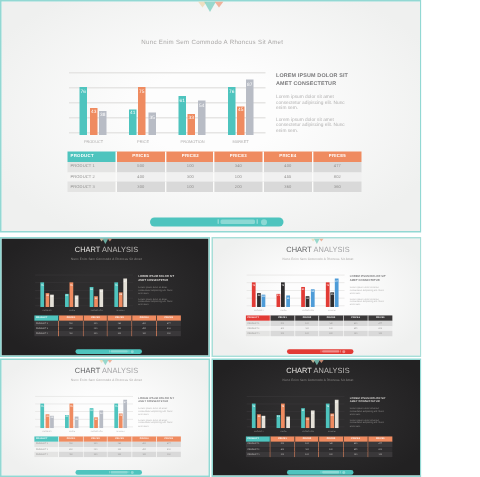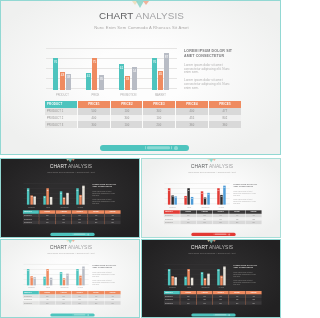--- a/index.html
+++ b/index.html
@@ -52,20 +52,505 @@
 <body>
 
 <div class="page">
     <div class="slide" style="left: 0px; top: 0px; width: 281px; height: 155px; background: radial-gradient(58% 62% at 50% 48%, rgb(253, 253, 253) 0%, rgb(253, 253, 253) 30%, rgb(239, 240, 239) 100%); border: 1px solid rgb(146, 216, 211);">
       <div class="sc" style="transform: scale(1, 1);">
         <div class="tri-group">
           <div class="tri" style="left: 0px; top: 0px; border-left: 3.6px solid transparent; border-right: 3.6px solid transparent; border-top: 4.6px solid rgb(236, 217, 178); opacity: 0.78;"></div>
           <div class="tri" style="left: 4.6px; top: 0px; border-left: 4.5px solid transparent; border-right: 4.5px solid transparent; border-top: 7.6px solid rgb(126, 208, 193); opacity: 0.78;"></div>
           <div class="tri" style="left: 11.6px; top: 0px; border-left: 3px solid transparent; border-right: 3px solid transparent; border-top: 4.6px solid rgb(238, 159, 130); opacity: 0.78;"></div>
         </div>
+        <div class="sub" style="top: 23.8px; color: rgb(170, 168, 167);">Nunc Enim Sem Commodo A Rhoncus Sit Amet</div>
+        <div class="chartbox">
+          <div class="gl" style="top: 0px; background: rgb(230, 229, 228);"></div>
+          <div class="gl" style="top: 10.1px; background: rgb(230, 229, 228);"></div>
+          <div class="gl" style="top: 20.2px; background: rgb(230, 229, 228);"></div>
+          <div class="gl" style="top: 30.3px; background: rgb(230, 229, 228);"></div>
+          <div class="gl" style="top: 40.4px; background: rgb(230, 229, 228);"></div>
+          <div class="bgroup" style="left: 0px; width: 32.75px;">
+            <div class="bar" style="left: 7.425px; height: 31.54px; background: rgb(78, 196, 190);">
+              <div class="barlab">76</div>
+            </div>
+            <div class="bar" style="left: 13.725px; height: 17.845px; background: rgb(239, 139, 96);">
+              <div class="barlab">43</div>
+            </div>
+            <div class="bar" style="left: 20.025px; height: 15.77px; background: rgb(184, 188, 197);">
+              <div class="barlab">38</div>
+            </div>
+          </div>
+          <div class="xlab" style="left: 0px; width: 32.75px; color: rgb(176, 174, 174);">PRODUCT</div>
+          <div class="bgroup" style="left: 32.75px; width: 32.75px;">
+            <div class="bar" style="left: 7.425px; height: 17.015px; background: rgb(78, 196, 190);">
+              <div class="barlab">41</div>
+            </div>
+            <div class="bar" style="left: 13.725px; height: 31.125px; background: rgb(239, 139, 96);">
+              <div class="barlab">75</div>
+            </div>
+            <div class="bar" style="left: 20.025px; height: 14.525px; background: rgb(184, 188, 197);">
+              <div class="barlab">35</div>
+            </div>
+          </div>
+          <div class="xlab" style="left: 32.75px; width: 32.75px; color: rgb(176, 174, 174);">PRICE</div>
+          <div class="bgroup" style="left: 65.5px; width: 32.75px;">
+            <div class="bar" style="left: 7.425px; height: 25.315px; background: rgb(78, 196, 190);">
+              <div class="barlab">61</div>
+            </div>
+            <div class="bar" style="left: 13.725px; height: 13.695px; background: rgb(239, 139, 96);">
+              <div class="barlab">33</div>
+            </div>
+            <div class="bar" style="left: 20.025px; height: 22.41px; background: rgb(184, 188, 197);">
+              <div class="barlab">54</div>
+            </div>
+          </div>
+          <div class="xlab" style="left: 65.5px; width: 32.75px; color: rgb(176, 174, 174);">PROMOTION</div>
+          <div class="bgroup" style="left: 98.25px; width: 32.75px;">
+            <div class="bar" style="left: 7.425px; height: 31.54px; background: rgb(78, 196, 190);">
+              <div class="barlab">76</div>
+            </div>
+            <div class="bar" style="left: 13.725px; height: 18.675px; background: rgb(239, 139, 96);">
+              <div class="barlab">45</div>
+            </div>
+            <div class="bar" style="left: 20.025px; height: 36.105px; background: rgb(184, 188, 197);">
+              <div class="barlab">87</div>
+            </div>
+          </div>
+          <div class="xlab" style="left: 98.25px; width: 32.75px; color: rgb(176, 174, 174);">MARKET</div>
+        </div>
+        <div class="txtcol">
+          <div class="txth" style="color: rgb(122, 122, 124);">
+            <div>LOREM IPSUM DOLOR SIT</div>
+            <div>AMET CONSECTETUR</div>
+          </div>
+          <div class="txtp" style="color: rgb(178, 177, 177);">Lorem ipsum dolor sit amet consectetur adipiscing elit. Nunc enim sem.</div>
+          <div class="txtp" style="color: rgb(178, 177, 177);">Lorem ipsum dolor sit amet consectetur adipiscing elit. Nunc enim sem.</div>
+        </div>
+        <div class="tbl">
+          <div class="trow" style="height: 7.2px;">
+            <div class="tcell thcell first" style="background: rgb(78, 196, 190); color: rgb(255, 255, 255); border-right: 0.6px solid rgb(251, 251, 250);">
+              <span>PRODUCT</span>
+            </div>
+            <div class="tcell thcell" style="background: rgb(239, 139, 96); color: rgb(255, 255, 255); border-right: 0.6px solid rgb(251, 251, 250);">
+              <span>PRICE1</span>
+            </div>
+            <div class="tcell thcell" style="background: rgb(239, 139, 96); color: rgb(255, 255, 255); border-right: 0.6px solid rgb(251, 251, 250);">
+              <span>PRICE2</span>
+            </div>
+            <div class="tcell thcell" style="background: rgb(239, 139, 96); color: rgb(255, 255, 255); border-right: 0.6px solid rgb(251, 251, 250);">
+              <span>PRICE3</span>
+            </div>
+            <div class="tcell thcell" style="background: rgb(239, 139, 96); color: rgb(255, 255, 255); border-right: 0.6px solid rgb(251, 251, 250);">
+              <span>PRICE4</span>
+            </div>
+            <div class="tcell thcell" style="background: rgb(239, 139, 96); color: rgb(255, 255, 255); border-right: none;">
+              <span>PRICE5</span>
+            </div>
+          </div>
+          <div class="trow" style="height: 6.7px;">
+            <div class="tcell tdcell first" style="background: rgb(228, 228, 227); color: rgb(142, 141, 140); border-right: 0.6px solid rgb(251, 251, 250);">
+              <span>PRODUCT 1</span>
+            </div>
+            <div class="tcell tdcell" style="background: rgb(217, 217, 217); color: rgb(142, 141, 140); border-right: 0.6px solid rgb(251, 251, 250);">
+              <span>500</span>
+            </div>
+            <div class="tcell tdcell" style="background: rgb(217, 217, 217); color: rgb(142, 141, 140); border-right: 0.6px solid rgb(251, 251, 250);">
+              <span>100</span>
+            </div>
+            <div class="tcell tdcell" style="background: rgb(217, 217, 217); color: rgb(142, 141, 140); border-right: 0.6px solid rgb(251, 251, 250);">
+              <span>340</span>
+            </div>
+            <div class="tcell tdcell" style="background: rgb(217, 217, 217); color: rgb(142, 141, 140); border-right: 0.6px solid rgb(251, 251, 250);">
+              <span>400</span>
+            </div>
+            <div class="tcell tdcell" style="background: rgb(217, 217, 217); color: rgb(142, 141, 140); border-right: none;">
+              <span>477</span>
+            </div>
+          </div>
+          <div class="trow" style="height: 6.7px;">
+            <div class="tcell tdcell first" style="background: rgb(245, 245, 244); color: rgb(142, 141, 140); border-right: 0.6px solid rgb(251, 251, 250);">
+              <span>PRODUCT 2</span>
+            </div>
+            <div class="tcell tdcell" style="background: rgb(240, 240, 240); color: rgb(142, 141, 140); border-right: 0.6px solid rgb(251, 251, 250);">
+              <span>400</span>
+            </div>
+            <div class="tcell tdcell" style="background: rgb(240, 240, 240); color: rgb(142, 141, 140); border-right: 0.6px solid rgb(251, 251, 250);">
+              <span>300</span>
+            </div>
+            <div class="tcell tdcell" style="background: rgb(240, 240, 240); color: rgb(142, 141, 140); border-right: 0.6px solid rgb(251, 251, 250);">
+              <span>100</span>
+            </div>
+            <div class="tcell tdcell" style="background: rgb(240, 240, 240); color: rgb(142, 141, 140); border-right: 0.6px solid rgb(251, 251, 250);">
+              <span>455</span>
+            </div>
+            <div class="tcell tdcell" style="background: rgb(240, 240, 240); color: rgb(142, 141, 140); border-right: none;">
+              <span>802</span>
+            </div>
+          </div>
+          <div class="trow" style="height: 6.7px;">
+            <div class="tcell tdcell first" style="background: rgb(228, 228, 227); color: rgb(142, 141, 140); border-right: 0.6px solid rgb(251, 251, 250);">
+              <span>PRODUCT 3</span>
+            </div>
+            <div class="tcell tdcell" style="background: rgb(217, 217, 217); color: rgb(142, 141, 140); border-right: 0.6px solid rgb(251, 251, 250);">
+              <span>300</span>
+            </div>
+            <div class="tcell tdcell" style="background: rgb(217, 217, 217); color: rgb(142, 141, 140); border-right: 0.6px solid rgb(251, 251, 250);">
+              <span>100</span>
+            </div>
+            <div class="tcell tdcell" style="background: rgb(217, 217, 217); color: rgb(142, 141, 140); border-right: 0.6px solid rgb(251, 251, 250);">
+              <span>200</span>
+            </div>
+            <div class="tcell tdcell" style="background: rgb(217, 217, 217); color: rgb(142, 141, 140); border-right: 0.6px solid rgb(251, 251, 250);">
+              <span>360</span>
+            </div>
+            <div class="tcell tdcell" style="background: rgb(217, 217, 217); color: rgb(142, 141, 140); border-right: none;">
+              <span>360</span>
+            </div>
+          </div>
+        </div>
+        <div class="pill" style="background: rgb(78, 196, 190);">
+          <div class="pillsep" style="left: 45px; background: rgb(140, 217, 212);"></div>
+          <div class="pillband" style="background: rgb(140, 217, 212);"></div>
+          <div class="pillsep" style="left: 71.8px; background: rgb(140, 217, 212);"></div>
+          <div class="pilldot" style="background: rgb(140, 217, 212);"></div>
+        </div>
+      </div>
+    </div>
+    <div class="slide" style="left: 0px; top: 158px; width: 140px; height: 79.5px; background: radial-gradient(58% 62% at 50% 48%, rgb(46, 45, 46) 0%, rgb(46, 45, 46) 30%, rgb(34, 33, 34) 100%); border: 1px solid rgb(146, 216, 211);">
+      <div class="sc" style="transform: scale(0.498221, 0.512903);">
+        <div class="tri-group">
+          <div class="tri" style="left: 0px; top: 0px; border-left: 3.6px solid transparent; border-right: 3.6px solid transparent; border-top: 4.6px solid rgb(236, 217, 178); opacity: 0.78;"></div>
+          <div class="tri" style="left: 4.6px; top: 0px; border-left: 4.5px solid transparent; border-right: 4.5px solid transparent; border-top: 7.6px solid rgb(126, 208, 193); opacity: 0.78;"></div>
+          <div class="tri" style="left: 11.6px; top: 0px; border-left: 3px solid transparent; border-right: 3px solid transparent; border-top: 4.6px solid rgb(238, 159, 130); opacity: 0.78;"></div>
+        </div>
+        <div class="ttl" style="top: 9.3px;"><span style="color: rgb(235, 233, 230);">CHART</span> <span style="color: rgb(189, 187, 185);">ANALYSIS</span></div>
+        <div class="sub" style="top: 23.8px; color: rgb(141, 139, 137);">Nunc Enim Sem Commodo A Rhoncus Sit Amet</div>
+        <div class="chartbox">
+          <div class="gl" style="top: 0px; background: rgb(55, 53, 55);"></div>
+          <div class="gl" style="top: 10.1px; background: rgb(55, 53, 55);"></div>
+          <div class="gl" style="top: 20.2px; background: rgb(55, 53, 55);"></div>
+          <div class="gl" style="top: 30.3px; background: rgb(55, 53, 55);"></div>
+          <div class="gl" style="top: 40.4px; background: rgb(55, 53, 55);"></div>
+          <div class="bgroup" style="left: 0px; width: 32.75px;">
+            <div class="bar" style="left: 7.425px; height: 31.54px; background: rgb(78, 196, 190);">
+              <div class="barlab">76</div>
+            </div>
+            <div class="bar" style="left: 13.725px; height: 17.845px; background: rgb(239, 139, 96);">
+              <div class="barlab">43</div>
+            </div>
+            <div class="bar" style="left: 20.025px; height: 15.77px; background: rgb(229, 225, 216);">
+              <div class="barlab">38</div>
+            </div>
+          </div>
+          <div class="xlab" style="left: 0px; width: 32.75px; color: rgb(154, 152, 150);">PRODUCT</div>
+          <div class="bgroup" style="left: 32.75px; width: 32.75px;">
+            <div class="bar" style="left: 7.425px; height: 17.015px; background: rgb(78, 196, 190);">
+              <div class="barlab">41</div>
+            </div>
+            <div class="bar" style="left: 13.725px; height: 31.125px; background: rgb(239, 139, 96);">
+              <div class="barlab">75</div>
+            </div>
+            <div class="bar" style="left: 20.025px; height: 14.525px; background: rgb(229, 225, 216);">
+              <div class="barlab">35</div>
+            </div>
+          </div>
+          <div class="xlab" style="left: 32.75px; width: 32.75px; color: rgb(154, 152, 150);">PRICE</div>
+          <div class="bgroup" style="left: 65.5px; width: 32.75px;">
+            <div class="bar" style="left: 7.425px; height: 25.315px; background: rgb(78, 196, 190);">
+              <div class="barlab">61</div>
+            </div>
+            <div class="bar" style="left: 13.725px; height: 13.695px; background: rgb(239, 139, 96);">
+              <div class="barlab">33</div>
+            </div>
+            <div class="bar" style="left: 20.025px; height: 22.41px; background: rgb(229, 225, 216);">
+              <div class="barlab">54</div>
+            </div>
+          </div>
+          <div class="xlab" style="left: 65.5px; width: 32.75px; color: rgb(154, 152, 150);">PROMOTION</div>
+          <div class="bgroup" style="left: 98.25px; width: 32.75px;">
+            <div class="bar" style="left: 7.425px; height: 31.54px; background: rgb(78, 196, 190);">
+              <div class="barlab">76</div>
+            </div>
+            <div class="bar" style="left: 13.725px; height: 18.675px; background: rgb(239, 139, 96);">
+              <div class="barlab">45</div>
+            </div>
+            <div class="bar" style="left: 20.025px; height: 36.105px; background: rgb(229, 225, 216);">
+              <div class="barlab">87</div>
+            </div>
+          </div>
+          <div class="xlab" style="left: 98.25px; width: 32.75px; color: rgb(154, 152, 150);">MARKET</div>
+        </div>
+        <div class="txtcol">
+          <div class="txth" style="color: rgb(222, 220, 217);">
+            <div>LOREM IPSUM DOLOR SIT</div>
+            <div>AMET CONSECTETUR</div>
+          </div>
+          <div class="txtp" style="color: rgb(141, 139, 137);">Lorem ipsum dolor sit amet consectetur adipiscing elit. Nunc enim sem.</div>
+          <div class="txtp" style="color: rgb(141, 139, 137);">Lorem ipsum dolor sit amet consectetur adipiscing elit. Nunc enim sem.</div>
+        </div>
+        <div class="tbl">
+          <div class="trow" style="height: 7.2px;">
+            <div class="tcell thcell first" style="background: rgb(78, 196, 190); color: rgb(255, 255, 255); border-right: 0.6px solid rgb(38, 37, 38);">
+              <span>PRODUCT</span>
+            </div>
+            <div class="tcell thcell" style="background: rgb(239, 139, 96); color: rgb(255, 255, 255); border-right: 0.6px solid rgb(38, 37, 38);">
+              <span>PRICE1</span>
+            </div>
+            <div class="tcell thcell" style="background: rgb(239, 139, 96); color: rgb(255, 255, 255); border-right: 0.6px solid rgb(38, 37, 38);">
+              <span>PRICE2</span>
+            </div>
+            <div class="tcell thcell" style="background: rgb(239, 139, 96); color: rgb(255, 255, 255); border-right: 0.6px solid rgb(38, 37, 38);">
+              <span>PRICE3</span>
+            </div>
+            <div class="tcell thcell" style="background: rgb(239, 139, 96); color: rgb(255, 255, 255); border-right: 0.6px solid rgb(38, 37, 38);">
+              <span>PRICE4</span>
+            </div>
+            <div class="tcell thcell" style="background: rgb(239, 139, 96); color: rgb(255, 255, 255); border-right: none;">
+              <span>PRICE5</span>
+            </div>
+          </div>
+          <div class="trow" style="height: 6.7px;">
+            <div class="tcell tdcell first" style="background: rgb(58, 56, 58); color: rgb(203, 201, 198); border-right: 0.6px solid rgb(239, 139, 96);">
+              <span>PRODUCT 1</span>
+            </div>
+            <div class="tcell tdcell" style="background: rgb(58, 56, 58); color: rgb(203, 201, 198); border-right: 0.6px solid rgb(239, 139, 96);">
+              <span>500</span>
+            </div>
+            <div class="tcell tdcell" style="background: rgb(58, 56, 58); color: rgb(203, 201, 198); border-right: 0.6px solid rgb(239, 139, 96);">
+              <span>100</span>
+            </div>
+            <div class="tcell tdcell" style="background: rgb(58, 56, 58); color: rgb(203, 201, 198); border-right: 0.6px solid rgb(239, 139, 96);">
+              <span>340</span>
+            </div>
+            <div class="tcell tdcell" style="background: rgb(58, 56, 58); color: rgb(203, 201, 198); border-right: 0.6px solid rgb(239, 139, 96);">
+              <span>400</span>
+            </div>
+            <div class="tcell tdcell" style="background: rgb(58, 56, 58); color: rgb(203, 201, 198); border-right: none;">
+              <span>477</span>
+            </div>
+          </div>
+          <div class="trow" style="height: 6.7px;">
+            <div class="tcell tdcell first" style="background: rgb(48, 46, 48); color: rgb(203, 201, 198); border-right: 0.6px solid rgb(239, 139, 96);">
+              <span>PRODUCT 2</span>
+            </div>
+            <div class="tcell tdcell" style="background: rgb(48, 46, 48); color: rgb(203, 201, 198); border-right: 0.6px solid rgb(239, 139, 96);">
+              <span>400</span>
+            </div>
+            <div class="tcell tdcell" style="background: rgb(48, 46, 48); color: rgb(203, 201, 198); border-right: 0.6px solid rgb(239, 139, 96);">
+              <span>300</span>
+            </div>
+            <div class="tcell tdcell" style="background: rgb(48, 46, 48); color: rgb(203, 201, 198); border-right: 0.6px solid rgb(239, 139, 96);">
+              <span>100</span>
+            </div>
+            <div class="tcell tdcell" style="background: rgb(48, 46, 48); color: rgb(203, 201, 198); border-right: 0.6px solid rgb(239, 139, 96);">
+              <span>455</span>
+            </div>
+            <div class="tcell tdcell" style="background: rgb(48, 46, 48); color: rgb(203, 201, 198); border-right: none;">
+              <span>802</span>
+            </div>
+          </div>
+          <div class="trow" style="height: 6.7px;">
+            <div class="tcell tdcell first" style="background: rgb(58, 56, 58); color: rgb(203, 201, 198); border-right: 0.6px solid rgb(239, 139, 96);">
+              <span>PRODUCT 3</span>
+            </div>
+            <div class="tcell tdcell" style="background: rgb(58, 56, 58); color: rgb(203, 201, 198); border-right: 0.6px solid rgb(239, 139, 96);">
+              <span>300</span>
+            </div>
+            <div class="tcell tdcell" style="background: rgb(58, 56, 58); color: rgb(203, 201, 198); border-right: 0.6px solid rgb(239, 139, 96);">
+              <span>100</span>
+            </div>
+            <div class="tcell tdcell" style="background: rgb(58, 56, 58); color: rgb(203, 201, 198); border-right: 0.6px solid rgb(239, 139, 96);">
+              <span>200</span>
+            </div>
+            <div class="tcell tdcell" style="background: rgb(58, 56, 58); color: rgb(203, 201, 198); border-right: 0.6px solid rgb(239, 139, 96);">
+              <span>360</span>
+            </div>
+            <div class="tcell tdcell" style="background: rgb(58, 56, 58); color: rgb(203, 201, 198); border-right: none;">
+              <span>360</span>
+            </div>
+          </div>
+        </div>
+        <div class="pill" style="background: rgb(78, 196, 190);">
+          <div class="pillsep" style="left: 45px; background: rgb(140, 217, 212);"></div>
+          <div class="pillband" style="background: rgb(140, 217, 212);"></div>
+          <div class="pillsep" style="left: 71.8px; background: rgb(140, 217, 212);"></div>
+          <div class="pilldot" style="background: rgb(140, 217, 212);"></div>
+        </div>
+      </div>
+    </div>
+    <div class="slide" style="left: 141px; top: 158px; width: 140px; height: 79.5px; background: radial-gradient(58% 62% at 50% 48%, rgb(253, 253, 253) 0%, rgb(253, 253, 253) 30%, rgb(239, 240, 239) 100%); border: 1px solid rgb(168, 222, 216);">
+      <div class="sc" style="transform: scale(0.498221, 0.512903);">
+        <div class="tri-group">
+          <div class="tri" style="left: 0px; top: 0px; border-left: 3.6px solid transparent; border-right: 3.6px solid transparent; border-top: 4.6px solid rgb(236, 217, 178); opacity: 0.78;"></div>
+          <div class="tri" style="left: 4.6px; top: 0px; border-left: 4.5px solid transparent; border-right: 4.5px solid transparent; border-top: 7.6px solid rgb(126, 208, 193); opacity: 0.78;"></div>
+          <div class="tri" style="left: 11.6px; top: 0px; border-left: 3px solid transparent; border-right: 3px solid transparent; border-top: 4.6px solid rgb(238, 159, 130); opacity: 0.78;"></div>
+        </div>
+        <div class="ttl" style="top: 9.3px;"><span style="color: rgb(95, 96, 98);">CHART</span> <span style="color: rgb(163, 163, 165);">ANALYSIS</span></div>
+        <div class="sub" style="top: 23.8px; color: rgb(170, 168, 167);">Nunc Enim Sem Commodo A Rhoncus Sit Amet</div>
+        <div class="chartbox">
+          <div class="gl" style="top: 0px; background: rgb(230, 229, 228);"></div>
+          <div class="gl" style="top: 10.1px; background: rgb(230, 229, 228);"></div>
+          <div class="gl" style="top: 20.2px; background: rgb(230, 229, 228);"></div>
+          <div class="gl" style="top: 30.3px; background: rgb(230, 229, 228);"></div>
+          <div class="gl" style="top: 40.4px; background: rgb(230, 229, 228);"></div>
+          <div class="bgroup" style="left: 0px; width: 32.75px;">
+            <div class="bar" style="left: 7.425px; height: 31.54px; background: rgb(226, 59, 53);">
+              <div class="barlab">76</div>
+            </div>
+            <div class="bar" style="left: 13.725px; height: 17.845px; background: rgb(47, 45, 46);">
+              <div class="barlab">43</div>
+            </div>
+            <div class="bar" style="left: 20.025px; height: 15.77px; background: rgb(78, 156, 216);">
+              <div class="barlab">38</div>
+            </div>
+          </div>
+          <div class="xlab" style="left: 0px; width: 32.75px; color: rgb(176, 174, 174);">PRODUCT</div>
+          <div class="bgroup" style="left: 32.75px; width: 32.75px;">
+            <div class="bar" style="left: 7.425px; height: 17.015px; background: rgb(226, 59, 53);">
+              <div class="barlab">41</div>
+            </div>
+            <div class="bar" style="left: 13.725px; height: 31.125px; background: rgb(47, 45, 46);">
+              <div class="barlab">75</div>
+            </div>
+            <div class="bar" style="left: 20.025px; height: 14.525px; background: rgb(78, 156, 216);">
+              <div class="barlab">35</div>
+            </div>
+          </div>
+          <div class="xlab" style="left: 32.75px; width: 32.75px; color: rgb(176, 174, 174);">PRICE</div>
+          <div class="bgroup" style="left: 65.5px; width: 32.75px;">
+            <div class="bar" style="left: 7.425px; height: 25.315px; background: rgb(226, 59, 53);">
+              <div class="barlab">61</div>
+            </div>
+            <div class="bar" style="left: 13.725px; height: 13.695px; background: rgb(47, 45, 46);">
+              <div class="barlab">33</div>
+            </div>
+            <div class="bar" style="left: 20.025px; height: 22.41px; background: rgb(78, 156, 216);">
+              <div class="barlab">54</div>
+            </div>
+          </div>
+          <div class="xlab" style="left: 65.5px; width: 32.75px; color: rgb(176, 174, 174);">PROMOTION</div>
+          <div class="bgroup" style="left: 98.25px; width: 32.75px;">
+            <div class="bar" style="left: 7.425px; height: 31.54px; background: rgb(226, 59, 53);">
+              <div class="barlab">76</div>
+            </div>
+            <div class="bar" style="left: 13.725px; height: 18.675px; background: rgb(47, 45, 46);">
+              <div class="barlab">45</div>
+            </div>
+            <div class="bar" style="left: 20.025px; height: 36.105px; background: rgb(78, 156, 216);">
+              <div class="barlab">87</div>
+            </div>
+          </div>
+          <div class="xlab" style="left: 98.25px; width: 32.75px; color: rgb(176, 174, 174);">MARKET</div>
+        </div>
+        <div class="txtcol">
+          <div class="txth" style="color: rgb(122, 122, 124);">
+            <div>LOREM IPSUM DOLOR SIT</div>
+            <div>AMET CONSECTETUR</div>
+          </div>
+          <div class="txtp" style="color: rgb(178, 177, 177);">Lorem ipsum dolor sit amet consectetur adipiscing elit. Nunc enim sem.</div>
+          <div class="txtp" style="color: rgb(178, 177, 177);">Lorem ipsum dolor sit amet consectetur adipiscing elit. Nunc enim sem.</div>
+        </div>
+        <div class="tbl">
+          <div class="trow" style="height: 7.2px;">
+            <div class="tcell thcell first" style="background: rgb(226, 59, 53); color: rgb(255, 255, 255); border-right: 0.6px solid rgb(251, 251, 250);">
+              <span>PRODUCT</span>
+            </div>
+            <div class="tcell thcell" style="background: rgb(58, 56, 57); color: rgb(255, 255, 255); border-right: 0.6px solid rgb(251, 251, 250);">
+              <span>PRICE1</span>
+            </div>
+            <div class="tcell thcell" style="background: rgb(58, 56, 57); color: rgb(255, 255, 255); border-right: 0.6px solid rgb(251, 251, 250);">
+              <span>PRICE2</span>
+            </div>
+            <div class="tcell thcell" style="background: rgb(58, 56, 57); color: rgb(255, 255, 255); border-right: 0.6px solid rgb(251, 251, 250);">
+              <span>PRICE3</span>
+            </div>
+            <div class="tcell thcell" style="background: rgb(58, 56, 57); color: rgb(255, 255, 255); border-right: 0.6px solid rgb(251, 251, 250);">
+              <span>PRICE4</span>
+            </div>
+            <div class="tcell thcell" style="background: rgb(58, 56, 57); color: rgb(255, 255, 255); border-right: none;">
+              <span>PRICE5</span>
+            </div>
+          </div>
+          <div class="trow" style="height: 6.7px;">
+            <div class="tcell tdcell first" style="background: rgb(228, 228, 227); color: rgb(142, 141, 140); border-right: 0.6px solid rgb(251, 251, 250);">
+              <span>PRODUCT 1</span>
+            </div>
+            <div class="tcell tdcell" style="background: rgb(217, 217, 217); color: rgb(142, 141, 140); border-right: 0.6px solid rgb(251, 251, 250);">
+              <span>500</span>
+            </div>
+            <div class="tcell tdcell" style="background: rgb(217, 217, 217); color: rgb(142, 141, 140); border-right: 0.6px solid rgb(251, 251, 250);">
+              <span>100</span>
+            </div>
+            <div class="tcell tdcell" style="background: rgb(217, 217, 217); color: rgb(142, 141, 140); border-right: 0.6px solid rgb(251, 251, 250);">
+              <span>340</span>
+            </div>
+            <div class="tcell tdcell" style="background: rgb(217, 217, 217); color: rgb(142, 141, 140); border-right: 0.6px solid rgb(251, 251, 250);">
+              <span>400</span>
+            </div>
+            <div class="tcell tdcell" style="background: rgb(217, 217, 217); color: rgb(142, 141, 140); border-right: none;">
+              <span>477</span>
+            </div>
+          </div>
+          <div class="trow" style="height: 6.7px;">
+            <div class="tcell tdcell first" style="background: rgb(245, 245, 244); color: rgb(142, 141, 140); border-right: 0.6px solid rgb(251, 251, 250);">
+              <span>PRODUCT 2</span>
+            </div>
+            <div class="tcell tdcell" style="background: rgb(240, 240, 240); color: rgb(142, 141, 140); border-right: 0.6px solid rgb(251, 251, 250);">
+              <span>400</span>
+            </div>
+            <div class="tcell tdcell" style="background: rgb(240, 240, 240); color: rgb(142, 141, 140); border-right: 0.6px solid rgb(251, 251, 250);">
+              <span>300</span>
+            </div>
+            <div class="tcell tdcell" style="background: rgb(240, 240, 240); color: rgb(142, 141, 140); border-right: 0.6px solid rgb(251, 251, 250);">
+              <span>100</span>
+            </div>
+            <div class="tcell tdcell" style="background: rgb(240, 240, 240); color: rgb(142, 141, 140); border-right: 0.6px solid rgb(251, 251, 250);">
+              <span>455</span>
+            </div>
+            <div class="tcell tdcell" style="background: rgb(240, 240, 240); color: rgb(142, 141, 140); border-right: none;">
+              <span>802</span>
+            </div>
+          </div>
+          <div class="trow" style="height: 6.7px;">
+            <div class="tcell tdcell first" style="background: rgb(228, 228, 227); color: rgb(142, 141, 140); border-right: 0.6px solid rgb(251, 251, 250);">
+              <span>PRODUCT 3</span>
+            </div>
+            <div class="tcell tdcell" style="background: rgb(217, 217, 217); color: rgb(142, 141, 140); border-right: 0.6px solid rgb(251, 251, 250);">
+              <span>300</span>
+            </div>
+            <div class="tcell tdcell" style="background: rgb(217, 217, 217); color: rgb(142, 141, 140); border-right: 0.6px solid rgb(251, 251, 250);">
+              <span>100</span>
+            </div>
+            <div class="tcell tdcell" style="background: rgb(217, 217, 217); color: rgb(142, 141, 140); border-right: 0.6px solid rgb(251, 251, 250);">
+              <span>200</span>
+            </div>
+            <div class="tcell tdcell" style="background: rgb(217, 217, 217); color: rgb(142, 141, 140); border-right: 0.6px solid rgb(251, 251, 250);">
+              <span>360</span>
+            </div>
+            <div class="tcell tdcell" style="background: rgb(217, 217, 217); color: rgb(142, 141, 140); border-right: none;">
+              <span>360</span>
+            </div>
+          </div>
+        </div>
+        <div class="pill" style="background: rgb(226, 59, 53);">
+          <div class="pillsep" style="left: 45px; background: rgb(239, 143, 140);"></div>
+          <div class="pillband" style="background: rgb(239, 143, 140);"></div>
+          <div class="pillsep" style="left: 71.8px; background: rgb(239, 143, 140);"></div>
+          <div class="pilldot" style="background: rgb(239, 143, 140);"></div>
+        </div>
+      </div>
+    </div>
+    <div class="slide" style="left: 0px; top: 239px; width: 140px; height: 79px; background: radial-gradient(58% 62% at 50% 48%, rgb(253, 253, 253) 0%, rgb(253, 253, 253) 30%, rgb(239, 240, 239) 100%); border: 1px solid rgb(146, 216, 211);">
+      <div class="sc" style="transform: scale(0.498221, 0.509677);">
+        <div class="tri-group">
+          <div class="tri" style="left: 0px; top: 0px; border-left: 3.6px solid transparent; border-right: 3.6px solid transparent; border-top: 4.6px solid rgb(236, 217, 178); opacity: 0.78;"></div>
+          <div class="tri" style="left: 4.6px; top: 0px; border-left: 4.5px solid transparent; border-right: 4.5px solid transparent; border-top: 7.6px solid rgb(126, 208, 193); opacity: 0.78;"></div>
+          <div class="tri" style="left: 11.6px; top: 0px; border-left: 3px solid transparent; border-right: 3px solid transparent; border-top: 4.6px solid rgb(238, 159, 130); opacity: 0.78;"></div>
+        </div>
         <div class="ttl" style="top: 9.3px;"><span style="color: rgb(95, 96, 98);">CHART</span> <span style="color: rgb(163, 163, 165);">ANALYSIS</span></div>
         <div class="sub" style="top: 23.8px; color: rgb(170, 168, 167);">Nunc Enim Sem Commodo A Rhoncus Sit Amet</div>
         <div class="chartbox">
           <div class="gl" style="top: 0px; background: rgb(230, 229, 228);"></div>
           <div class="gl" style="top: 10.1px; background: rgb(230, 229, 228);"></div>
           <div class="gl" style="top: 20.2px; background: rgb(230, 229, 228);"></div>
           <div class="gl" style="top: 30.3px; background: rgb(230, 229, 228);"></div>
           <div class="gl" style="top: 40.4px; background: rgb(230, 229, 228);"></div>
           <div class="bgroup" style="left: 0px; width: 32.75px;">
             <div class="bar" style="left: 7.425px; height: 31.54px; background: rgb(78, 196, 190);">
@@ -207,22 +692,22 @@
           </div>
         </div>
         <div class="pill" style="background: rgb(78, 196, 190);">
           <div class="pillsep" style="left: 45px; background: rgb(140, 217, 212);"></div>
           <div class="pillband" style="background: rgb(140, 217, 212);"></div>
           <div class="pillsep" style="left: 71.8px; background: rgb(140, 217, 212);"></div>
           <div class="pilldot" style="background: rgb(140, 217, 212);"></div>
         </div>
       </div>
     </div>
-    <div class="slide" style="left: 0px; top: 158px; width: 140px; height: 79.5px; background: radial-gradient(58% 62% at 50% 48%, rgb(46, 45, 46) 0%, rgb(46, 45, 46) 30%, rgb(34, 33, 34) 100%); border: 1px solid rgb(146, 216, 211);">
-      <div class="sc" style="transform: scale(0.498221, 0.512903);">
+    <div class="slide" style="left: 141px; top: 239px; width: 140px; height: 79px; background: radial-gradient(58% 62% at 50% 48%, rgb(46, 45, 46) 0%, rgb(46, 45, 46) 30%, rgb(34, 33, 34) 100%); border: 1px solid rgb(146, 216, 211);">
+      <div class="sc" style="transform: scale(0.498221, 0.509677);">
         <div class="tri-group">
           <div class="tri" style="left: 0px; top: 0px; border-left: 3.6px solid transparent; border-right: 3.6px solid transparent; border-top: 4.6px solid rgb(236, 217, 178); opacity: 0.78;"></div>
           <div class="tri" style="left: 4.6px; top: 0px; border-left: 4.5px solid transparent; border-right: 4.5px solid transparent; border-top: 7.6px solid rgb(126, 208, 193); opacity: 0.78;"></div>
           <div class="tri" style="left: 11.6px; top: 0px; border-left: 3px solid transparent; border-right: 3px solid transparent; border-top: 4.6px solid rgb(238, 159, 130); opacity: 0.78;"></div>
         </div>
         <div class="ttl" style="top: 9.3px;"><span style="color: rgb(235, 233, 230);">CHART</span> <span style="color: rgb(189, 187, 185);">ANALYSIS</span></div>
         <div class="sub" style="top: 23.8px; color: rgb(141, 139, 137);">Nunc Enim Sem Commodo A Rhoncus Sit Amet</div>
         <div class="chartbox">
           <div class="gl" style="top: 0px; background: rgb(55, 53, 55);"></div>
           <div class="gl" style="top: 10.1px; background: rgb(55, 53, 55);"></div>
@@ -369,499 +854,13 @@
           </div>
         </div>
         <div class="pill" style="background: rgb(78, 196, 190);">
           <div class="pillsep" style="left: 45px; background: rgb(140, 217, 212);"></div>
           <div class="pillband" style="background: rgb(140, 217, 212);"></div>
           <div class="pillsep" style="left: 71.8px; background: rgb(140, 217, 212);"></div>
           <div class="pilldot" style="background: rgb(140, 217, 212);"></div>
         </div>
       </div>
     </div>
-    <div class="slide" style="left: 141px; top: 158px; width: 140px; height: 79.5px; background: radial-gradient(58% 62% at 50% 48%, rgb(253, 253, 253) 0%, rgb(253, 253, 253) 30%, rgb(239, 240, 239) 100%); border: 1px solid rgb(168, 222, 216);">
-      <div class="sc" style="transform: scale(0.498221, 0.512903);">
-        <div class="tri-group">
-          <div class="tri" style="left: 0px; top: 0px; border-left: 3.6px solid transparent; border-right: 3.6px solid transparent; border-top: 4.6px solid rgb(236, 217, 178); opacity: 0.78;"></div>
-          <div class="tri" style="left: 4.6px; top: 0px; border-left: 4.5px solid transparent; border-right: 4.5px solid transparent; border-top: 7.6px solid rgb(126, 208, 193); opacity: 0.78;"></div>
-          <div class="tri" style="left: 11.6px; top: 0px; border-left: 3px solid transparent; border-right: 3px solid transparent; border-top: 4.6px solid rgb(238, 159, 130); opacity: 0.78;"></div>
-        </div>
-        <div class="ttl" style="top: 9.3px;"><span style="color: rgb(95, 96, 98);">CHART</span> <span style="color: rgb(163, 163, 165);">ANALYSIS</span></div>
-        <div class="sub" style="top: 23.8px; color: rgb(170, 168, 167);">Nunc Enim Sem Commodo A Rhoncus Sit Amet</div>
-        <div class="chartbox">
-          <div class="gl" style="top: 0px; background: rgb(230, 229, 228);"></div>
-          <div class="gl" style="top: 10.1px; background: rgb(230, 229, 228);"></div>
-          <div class="gl" style="top: 20.2px; background: rgb(230, 229, 228);"></div>
-          <div class="gl" style="top: 30.3px; background: rgb(230, 229, 228);"></div>
-          <div class="gl" style="top: 40.4px; background: rgb(230, 229, 228);"></div>
-          <div class="bgroup" style="left: 0px; width: 32.75px;">
-            <div class="bar" style="left: 7.425px; height: 31.54px; background: rgb(226, 59, 53);">
-              <div class="barlab">76</div>
-            </div>
-            <div class="bar" style="left: 13.725px; height: 17.845px; background: rgb(47, 45, 46);">
-              <div class="barlab">43</div>
-            </div>
-            <div class="bar" style="left: 20.025px; height: 15.77px; background: rgb(78, 156, 216);">
-              <div class="barlab">38</div>
-            </div>
-          </div>
-          <div class="xlab" style="left: 0px; width: 32.75px; color: rgb(176, 174, 174);">PRODUCT</div>
-          <div class="bgroup" style="left: 32.75px; width: 32.75px;">
-            <div class="bar" style="left: 7.425px; height: 17.015px; background: rgb(226, 59, 53);">
-              <div class="barlab">41</div>
-            </div>
-            <div class="bar" style="left: 13.725px; height: 31.125px; background: rgb(47, 45, 46);">
-              <div class="barlab">75</div>
-            </div>
-            <div class="bar" style="left: 20.025px; height: 14.525px; background: rgb(78, 156, 216);">
-              <div class="barlab">35</div>
-            </div>
-          </div>
-          <div class="xlab" style="left: 32.75px; width: 32.75px; color: rgb(176, 174, 174);">PRICE</div>
-          <div class="bgroup" style="left: 65.5px; width: 32.75px;">
-            <div class="bar" style="left: 7.425px; height: 25.315px; background: rgb(226, 59, 53);">
-              <div class="barlab">61</div>
-            </div>
-            <div class="bar" style="left: 13.725px; height: 13.695px; background: rgb(47, 45, 46);">
-              <div class="barlab">33</div>
-            </div>
-            <div class="bar" style="left: 20.025px; height: 22.41px; background: rgb(78, 156, 216);">
-              <div class="barlab">54</div>
-            </div>
-          </div>
-          <div class="xlab" style="left: 65.5px; width: 32.75px; color: rgb(176, 174, 174);">PROMOTION</div>
-          <div class="bgroup" style="left: 98.25px; width: 32.75px;">
-            <div class="bar" style="left: 7.425px; height: 31.54px; background: rgb(226, 59, 53);">
-              <div class="barlab">76</div>
-            </div>
-            <div class="bar" style="left: 13.725px; height: 18.675px; background: rgb(47, 45, 46);">
-              <div class="barlab">45</div>
-            </div>
-            <div class="bar" style="left: 20.025px; height: 36.105px; background: rgb(78, 156, 216);">
-              <div class="barlab">87</div>
-            </div>
-          </div>
-          <div class="xlab" style="left: 98.25px; width: 32.75px; color: rgb(176, 174, 174);">MARKET</div>
-        </div>
-        <div class="txtcol">
-          <div class="txth" style="color: rgb(122, 122, 124);">
-            <div>LOREM IPSUM DOLOR SIT</div>
-            <div>AMET CONSECTETUR</div>
-          </div>
-          <div class="txtp" style="color: rgb(178, 177, 177);">Lorem ipsum dolor sit amet consectetur adipiscing elit. Nunc enim sem.</div>
-          <div class="txtp" style="color: rgb(178, 177, 177);">Lorem ipsum dolor sit amet consectetur adipiscing elit. Nunc enim sem.</div>
-        </div>
-        <div class="tbl">
-          <div class="trow" style="height: 7.2px;">
-            <div class="tcell thcell first" style="background: rgb(226, 59, 53); color: rgb(255, 255, 255); border-right: 0.6px solid rgb(251, 251, 250);">
-              <span>PRODUCT</span>
-            </div>
-            <div class="tcell thcell" style="background: rgb(58, 56, 57); color: rgb(255, 255, 255); border-right: 0.6px solid rgb(251, 251, 250);">
-              <span>PRICE1</span>
-            </div>
-            <div class="tcell thcell" style="background: rgb(58, 56, 57); color: rgb(255, 255, 255); border-right: 0.6px solid rgb(251, 251, 250);">
-              <span>PRICE2</span>
-            </div>
-            <div class="tcell thcell" style="background: rgb(58, 56, 57); color: rgb(255, 255, 255); border-right: 0.6px solid rgb(251, 251, 250);">
-              <span>PRICE3</span>
-            </div>
-            <div class="tcell thcell" style="background: rgb(58, 56, 57); color: rgb(255, 255, 255); border-right: 0.6px solid rgb(251, 251, 250);">
-              <span>PRICE4</span>
-            </div>
-            <div class="tcell thcell" style="background: rgb(58, 56, 57); color: rgb(255, 255, 255); border-right: none;">
-              <span>PRICE5</span>
-            </div>
-          </div>
-          <div class="trow" style="height: 6.7px;">
-            <div class="tcell tdcell first" style="background: rgb(228, 228, 227); color: rgb(142, 141, 140); border-right: 0.6px solid rgb(251, 251, 250);">
-              <span>PRODUCT 1</span>
-            </div>
-            <div class="tcell tdcell" style="background: rgb(217, 217, 217); color: rgb(142, 141, 140); border-right: 0.6px solid rgb(251, 251, 250);">
-              <span>500</span>
-            </div>
-            <div class="tcell tdcell" style="background: rgb(217, 217, 217); color: rgb(142, 141, 140); border-right: 0.6px solid rgb(251, 251, 250);">
-              <span>100</span>
-            </div>
-            <div class="tcell tdcell" style="background: rgb(217, 217, 217); color: rgb(142, 141, 140); border-right: 0.6px solid rgb(251, 251, 250);">
-              <span>340</span>
-            </div>
-            <div class="tcell tdcell" style="background: rgb(217, 217, 217); color: rgb(142, 141, 140); border-right: 0.6px solid rgb(251, 251, 250);">
-              <span>400</span>
-            </div>
-            <div class="tcell tdcell" style="background: rgb(217, 217, 217); color: rgb(142, 141, 140); border-right: none;">
-              <span>477</span>
-            </div>
-          </div>
-          <div class="trow" style="height: 6.7px;">
-            <div class="tcell tdcell first" style="background: rgb(245, 245, 244); color: rgb(142, 141, 140); border-right: 0.6px solid rgb(251, 251, 250);">
-              <span>PRODUCT 2</span>
-            </div>
-            <div class="tcell tdcell" style="background: rgb(240, 240, 240); color: rgb(142, 141, 140); border-right: 0.6px solid rgb(251, 251, 250);">
-              <span>400</span>
-            </div>
-            <div class="tcell tdcell" style="background: rgb(240, 240, 240); color: rgb(142, 141, 140); border-right: 0.6px solid rgb(251, 251, 250);">
-              <span>300</span>
-            </div>
-            <div class="tcell tdcell" style="background: rgb(240, 240, 240); color: rgb(142, 141, 140); border-right: 0.6px solid rgb(251, 251, 250);">
-              <span>100</span>
-            </div>
-            <div class="tcell tdcell" style="background: rgb(240, 240, 240); color: rgb(142, 141, 140); border-right: 0.6px solid rgb(251, 251, 250);">
-              <span>455</span>
-            </div>
-            <div class="tcell tdcell" style="background: rgb(240, 240, 240); color: rgb(142, 141, 140); border-right: none;">
-              <span>802</span>
-            </div>
-          </div>
-          <div class="trow" style="height: 6.7px;">
-            <div class="tcell tdcell first" style="background: rgb(228, 228, 227); color: rgb(142, 141, 140); border-right: 0.6px solid rgb(251, 251, 250);">
-              <span>PRODUCT 3</span>
-            </div>
-            <div class="tcell tdcell" style="background: rgb(217, 217, 217); color: rgb(142, 141, 140); border-right: 0.6px solid rgb(251, 251, 250);">
-              <span>300</span>
-            </div>
-            <div class="tcell tdcell" style="background: rgb(217, 217, 217); color: rgb(142, 141, 140); border-right: 0.6px solid rgb(251, 251, 250);">
-              <span>100</span>
-            </div>
-            <div class="tcell tdcell" style="background: rgb(217, 217, 217); color: rgb(142, 141, 140); border-right: 0.6px solid rgb(251, 251, 250);">
-              <span>200</span>
-            </div>
-            <div class="tcell tdcell" style="background: rgb(217, 217, 217); color: rgb(142, 141, 140); border-right: 0.6px solid rgb(251, 251, 250);">
-              <span>360</span>
-            </div>
-            <div class="tcell tdcell" style="background: rgb(217, 217, 217); color: rgb(142, 141, 140); border-right: none;">
-              <span>360</span>
-            </div>
-          </div>
-        </div>
-        <div class="pill" style="background: rgb(226, 59, 53);">
-          <div class="pillsep" style="left: 45px; background: rgb(239, 143, 140);"></div>
-          <div class="pillband" style="background: rgb(239, 143, 140);"></div>
-          <div class="pillsep" style="left: 71.8px; background: rgb(239, 143, 140);"></div>
-          <div class="pilldot" style="background: rgb(239, 143, 140);"></div>
-        </div>
-      </div>
-    </div>
-    <div class="slide" style="left: 0px; top: 239px; width: 140px; height: 79px; background: radial-gradient(58% 62% at 50% 48%, rgb(253, 253, 253) 0%, rgb(253, 253, 253) 30%, rgb(239, 240, 239) 100%); border: 1px solid rgb(146, 216, 211);">
-      <div class="sc" style="transform: scale(0.498221, 0.509677);">
-        <div class="tri-group">
-          <div class="tri" style="left: 0px; top: 0px; border-left: 3.6px solid transparent; border-right: 3.6px solid transparent; border-top: 4.6px solid rgb(236, 217, 178); opacity: 0.78;"></div>
-          <div class="tri" style="left: 4.6px; top: 0px; border-left: 4.5px solid transparent; border-right: 4.5px solid transparent; border-top: 7.6px solid rgb(126, 208, 193); opacity: 0.78;"></div>
-          <div class="tri" style="left: 11.6px; top: 0px; border-left: 3px solid transparent; border-right: 3px solid transparent; border-top: 4.6px solid rgb(238, 159, 130); opacity: 0.78;"></div>
-        </div>
-        <div class="ttl" style="top: 9.3px;"><span style="color: rgb(95, 96, 98);">CHART</span> <span style="color: rgb(163, 163, 165);">ANALYSIS</span></div>
-        <div class="sub" style="top: 23.8px; color: rgb(170, 168, 167);">Nunc Enim Sem Commodo A Rhoncus Sit Amet</div>
-        <div class="chartbox">
-          <div class="gl" style="top: 0px; background: rgb(230, 229, 228);"></div>
-          <div class="gl" style="top: 10.1px; background: rgb(230, 229, 228);"></div>
-          <div class="gl" style="top: 20.2px; background: rgb(230, 229, 228);"></div>
-          <div class="gl" style="top: 30.3px; background: rgb(230, 229, 228);"></div>
-          <div class="gl" style="top: 40.4px; background: rgb(230, 229, 228);"></div>
-          <div class="bgroup" style="left: 0px; width: 32.75px;">
-            <div class="bar" style="left: 7.425px; height: 31.54px; background: rgb(78, 196, 190);">
-              <div class="barlab">76</div>
-            </div>
-            <div class="bar" style="left: 13.725px; height: 17.845px; background: rgb(239, 139, 96);">
-              <div class="barlab">43</div>
-            </div>
-            <div class="bar" style="left: 20.025px; height: 15.77px; background: rgb(184, 188, 197);">
-              <div class="barlab">38</div>
-            </div>
-          </div>
-          <div class="xlab" style="left: 0px; width: 32.75px; color: rgb(176, 174, 174);">PRODUCT</div>
-          <div class="bgroup" style="left: 32.75px; width: 32.75px;">
-            <div class="bar" style="left: 7.425px; height: 17.015px; background: rgb(78, 196, 190);">
-              <div class="barlab">41</div>
-            </div>
-            <div class="bar" style="left: 13.725px; height: 31.125px; background: rgb(239, 139, 96);">
-              <div class="barlab">75</div>
-            </div>
-            <div class="bar" style="left: 20.025px; height: 14.525px; background: rgb(184, 188, 197);">
-              <div class="barlab">35</div>
-            </div>
-          </div>
-          <div class="xlab" style="left: 32.75px; width: 32.75px; color: rgb(176, 174, 174);">PRICE</div>
-          <div class="bgroup" style="left: 65.5px; width: 32.75px;">
-            <div class="bar" style="left: 7.425px; height: 25.315px; background: rgb(78, 196, 190);">
-              <div class="barlab">61</div>
-            </div>
-            <div class="bar" style="left: 13.725px; height: 13.695px; background: rgb(239, 139, 96);">
-              <div class="barlab">33</div>
-            </div>
-            <div class="bar" style="left: 20.025px; height: 22.41px; background: rgb(184, 188, 197);">
-              <div class="barlab">54</div>
-            </div>
-          </div>
-          <div class="xlab" style="left: 65.5px; width: 32.75px; color: rgb(176, 174, 174);">PROMOTION</div>
-          <div class="bgroup" style="left: 98.25px; width: 32.75px;">
-            <div class="bar" style="left: 7.425px; height: 31.54px; background: rgb(78, 196, 190);">
-              <div class="barlab">76</div>
-            </div>
-            <div class="bar" style="left: 13.725px; height: 18.675px; background: rgb(239, 139, 96);">
-              <div class="barlab">45</div>
-            </div>
-            <div class="bar" style="left: 20.025px; height: 36.105px; background: rgb(184, 188, 197);">
-              <div class="barlab">87</div>
-            </div>
-          </div>
-          <div class="xlab" style="left: 98.25px; width: 32.75px; color: rgb(176, 174, 174);">MARKET</div>
-        </div>
-        <div class="txtcol">
-          <div class="txth" style="color: rgb(122, 122, 124);">
-            <div>LOREM IPSUM DOLOR SIT</div>
-            <div>AMET CONSECTETUR</div>
-          </div>
-          <div class="txtp" style="color: rgb(178, 177, 177);">Lorem ipsum dolor sit amet consectetur adipiscing elit. Nunc enim sem.</div>
-          <div class="txtp" style="color: rgb(178, 177, 177);">Lorem ipsum dolor sit amet consectetur adipiscing elit. Nunc enim sem.</div>
-        </div>
-        <div class="tbl">
-          <div class="trow" style="height: 7.2px;">
-            <div class="tcell thcell first" style="background: rgb(78, 196, 190); color: rgb(255, 255, 255); border-right: 0.6px solid rgb(251, 251, 250);">
-              <span>PRODUCT</span>
-            </div>
-            <div class="tcell thcell" style="background: rgb(239, 139, 96); color: rgb(255, 255, 255); border-right: 0.6px solid rgb(251, 251, 250);">
-              <span>PRICE1</span>
-            </div>
-            <div class="tcell thcell" style="background: rgb(239, 139, 96); color: rgb(255, 255, 255); border-right: 0.6px solid rgb(251, 251, 250);">
-              <span>PRICE2</span>
-            </div>
-            <div class="tcell thcell" style="background: rgb(239, 139, 96); color: rgb(255, 255, 255); border-right: 0.6px solid rgb(251, 251, 250);">
-              <span>PRICE3</span>
-            </div>
-            <div class="tcell thcell" style="background: rgb(239, 139, 96); color: rgb(255, 255, 255); border-right: 0.6px solid rgb(251, 251, 250);">
-              <span>PRICE4</span>
-            </div>
-            <div class="tcell thcell" style="background: rgb(239, 139, 96); color: rgb(255, 255, 255); border-right: none;">
-              <span>PRICE5</span>
-            </div>
-          </div>
-          <div class="trow" style="height: 6.7px;">
-            <div class="tcell tdcell first" style="background: rgb(228, 228, 227); color: rgb(142, 141, 140); border-right: 0.6px solid rgb(251, 251, 250);">
-              <span>PRODUCT 1</span>
-            </div>
-            <div class="tcell tdcell" style="background: rgb(217, 217, 217); color: rgb(142, 141, 140); border-right: 0.6px solid rgb(251, 251, 250);">
-              <span>500</span>
-            </div>
-            <div class="tcell tdcell" style="background: rgb(217, 217, 217); color: rgb(142, 141, 140); border-right: 0.6px solid rgb(251, 251, 250);">
-              <span>100</span>
-            </div>
-            <div class="tcell tdcell" style="background: rgb(217, 217, 217); color: rgb(142, 141, 140); border-right: 0.6px solid rgb(251, 251, 250);">
-              <span>340</span>
-            </div>
-            <div class="tcell tdcell" style="background: rgb(217, 217, 217); color: rgb(142, 141, 140); border-right: 0.6px solid rgb(251, 251, 250);">
-              <span>400</span>
-            </div>
-            <div class="tcell tdcell" style="background: rgb(217, 217, 217); color: rgb(142, 141, 140); border-right: none;">
-              <span>477</span>
-            </div>
-          </div>
-          <div class="trow" style="height: 6.7px;">
-            <div class="tcell tdcell first" style="background: rgb(245, 245, 244); color: rgb(142, 141, 140); border-right: 0.6px solid rgb(251, 251, 250);">
-              <span>PRODUCT 2</span>
-            </div>
-            <div class="tcell tdcell" style="background: rgb(240, 240, 240); color: rgb(142, 141, 140); border-right: 0.6px solid rgb(251, 251, 250);">
-              <span>400</span>
-            </div>
-            <div class="tcell tdcell" style="background: rgb(240, 240, 240); color: rgb(142, 141, 140); border-right: 0.6px solid rgb(251, 251, 250);">
-              <span>300</span>
-            </div>
-            <div class="tcell tdcell" style="background: rgb(240, 240, 240); color: rgb(142, 141, 140); border-right: 0.6px solid rgb(251, 251, 250);">
-              <span>100</span>
-            </div>
-            <div class="tcell tdcell" style="background: rgb(240, 240, 240); color: rgb(142, 141, 140); border-right: 0.6px solid rgb(251, 251, 250);">
-              <span>455</span>
-            </div>
-            <div class="tcell tdcell" style="background: rgb(240, 240, 240); color: rgb(142, 141, 140); border-right: none;">
-              <span>802</span>
-            </div>
-          </div>
-          <div class="trow" style="height: 6.7px;">
-            <div class="tcell tdcell first" style="background: rgb(228, 228, 227); color: rgb(142, 141, 140); border-right: 0.6px solid rgb(251, 251, 250);">
-              <span>PRODUCT 3</span>
-            </div>
-            <div class="tcell tdcell" style="background: rgb(217, 217, 217); color: rgb(142, 141, 140); border-right: 0.6px solid rgb(251, 251, 250);">
-              <span>300</span>
-            </div>
-            <div class="tcell tdcell" style="background: rgb(217, 217, 217); color: rgb(142, 141, 140); border-right: 0.6px solid rgb(251, 251, 250);">
-              <span>100</span>
-            </div>
-            <div class="tcell tdcell" style="background: rgb(217, 217, 217); color: rgb(142, 141, 140); border-right: 0.6px solid rgb(251, 251, 250);">
-              <span>200</span>
-            </div>
-            <div class="tcell tdcell" style="background: rgb(217, 217, 217); color: rgb(142, 141, 140); border-right: 0.6px solid rgb(251, 251, 250);">
-              <span>360</span>
-            </div>
-            <div class="tcell tdcell" style="background: rgb(217, 217, 217); color: rgb(142, 141, 140); border-right: none;">
-              <span>360</span>
-            </div>
-          </div>
-        </div>
-        <div class="pill" style="background: rgb(78, 196, 190);">
-          <div class="pillsep" style="left: 45px; background: rgb(140, 217, 212);"></div>
-          <div class="pillband" style="background: rgb(140, 217, 212);"></div>
-          <div class="pillsep" style="left: 71.8px; background: rgb(140, 217, 212);"></div>
-          <div class="pilldot" style="background: rgb(140, 217, 212);"></div>
-        </div>
-      </div>
-    </div>
-    <div class="slide" style="left: 141px; top: 239px; width: 140px; height: 79px; background: radial-gradient(58% 62% at 50% 48%, rgb(46, 45, 46) 0%, rgb(46, 45, 46) 30%, rgb(34, 33, 34) 100%); border: 1px solid rgb(146, 216, 211);">
-      <div class="sc" style="transform: scale(0.498221, 0.509677);">
-        <div class="tri-group">
-          <div class="tri" style="left: 0px; top: 0px; border-left: 3.6px solid transparent; border-right: 3.6px solid transparent; border-top: 4.6px solid rgb(236, 217, 178); opacity: 0.78;"></div>
-          <div class="tri" style="left: 4.6px; top: 0px; border-left: 4.5px solid transparent; border-right: 4.5px solid transparent; border-top: 7.6px solid rgb(126, 208, 193); opacity: 0.78;"></div>
-          <div class="tri" style="left: 11.6px; top: 0px; border-left: 3px solid transparent; border-right: 3px solid transparent; border-top: 4.6px solid rgb(238, 159, 130); opacity: 0.78;"></div>
-        </div>
-        <div class="ttl" style="top: 9.3px;"><span style="color: rgb(235, 233, 230);">CHART</span> <span style="color: rgb(189, 187, 185);">ANALYSIS</span></div>
-        <div class="sub" style="top: 23.8px; color: rgb(141, 139, 137);">Nunc Enim Sem Commodo A Rhoncus Sit Amet</div>
-        <div class="chartbox">
-          <div class="gl" style="top: 0px; background: rgb(55, 53, 55);"></div>
-          <div class="gl" style="top: 10.1px; background: rgb(55, 53, 55);"></div>
-          <div class="gl" style="top: 20.2px; background: rgb(55, 53, 55);"></div>
-          <div class="gl" style="top: 30.3px; background: rgb(55, 53, 55);"></div>
-          <div class="gl" style="top: 40.4px; background: rgb(55, 53, 55);"></div>
-          <div class="bgroup" style="left: 0px; width: 32.75px;">
-            <div class="bar" style="left: 7.425px; height: 31.54px; background: rgb(78, 196, 190);">
-              <div class="barlab">76</div>
-            </div>
-            <div class="bar" style="left: 13.725px; height: 17.845px; background: rgb(239, 139, 96);">
-              <div class="barlab">43</div>
-            </div>
-            <div class="bar" style="left: 20.025px; height: 15.77px; background: rgb(229, 225, 216);">
-              <div class="barlab">38</div>
-            </div>
-          </div>
-          <div class="xlab" style="left: 0px; width: 32.75px; color: rgb(154, 152, 150);">PRODUCT</div>
-          <div class="bgroup" style="left: 32.75px; width: 32.75px;">
-            <div class="bar" style="left: 7.425px; height: 17.015px; background: rgb(78, 196, 190);">
-              <div class="barlab">41</div>
-            </div>
-            <div class="bar" style="left: 13.725px; height: 31.125px; background: rgb(239, 139, 96);">
-              <div class="barlab">75</div>
-            </div>
-            <div class="bar" style="left: 20.025px; height: 14.525px; background: rgb(229, 225, 216);">
-              <div class="barlab">35</div>
-            </div>
-          </div>
-          <div class="xlab" style="left: 32.75px; width: 32.75px; color: rgb(154, 152, 150);">PRICE</div>
-          <div class="bgroup" style="left: 65.5px; width: 32.75px;">
-            <div class="bar" style="left: 7.425px; height: 25.315px; background: rgb(78, 196, 190);">
-              <div class="barlab">61</div>
-            </div>
-            <div class="bar" style="left: 13.725px; height: 13.695px; background: rgb(239, 139, 96);">
-              <div class="barlab">33</div>
-            </div>
-            <div class="bar" style="left: 20.025px; height: 22.41px; background: rgb(229, 225, 216);">
-              <div class="barlab">54</div>
-            </div>
-          </div>
-          <div class="xlab" style="left: 65.5px; width: 32.75px; color: rgb(154, 152, 150);">PROMOTION</div>
-          <div class="bgroup" style="left: 98.25px; width: 32.75px;">
-            <div class="bar" style="left: 7.425px; height: 31.54px; background: rgb(78, 196, 190);">
-              <div class="barlab">76</div>
-            </div>
-            <div class="bar" style="left: 13.725px; height: 18.675px; background: rgb(239, 139, 96);">
-              <div class="barlab">45</div>
-            </div>
-            <div class="bar" style="left: 20.025px; height: 36.105px; background: rgb(229, 225, 216);">
-              <div class="barlab">87</div>
-            </div>
-          </div>
-          <div class="xlab" style="left: 98.25px; width: 32.75px; color: rgb(154, 152, 150);">MARKET</div>
-        </div>
-        <div class="txtcol">
-          <div class="txth" style="color: rgb(222, 220, 217);">
-            <div>LOREM IPSUM DOLOR SIT</div>
-            <div>AMET CONSECTETUR</div>
-          </div>
-          <div class="txtp" style="color: rgb(141, 139, 137);">Lorem ipsum dolor sit amet consectetur adipiscing elit. Nunc enim sem.</div>
-          <div class="txtp" style="color: rgb(141, 139, 137);">Lorem ipsum dolor sit amet consectetur adipiscing elit. Nunc enim sem.</div>
-        </div>
-        <div class="tbl">
-          <div class="trow" style="height: 7.2px;">
-            <div class="tcell thcell first" style="background: rgb(78, 196, 190); color: rgb(255, 255, 255); border-right: 0.6px solid rgb(38, 37, 38);">
-              <span>PRODUCT</span>
-            </div>
-            <div class="tcell thcell" style="background: rgb(239, 139, 96); color: rgb(255, 255, 255); border-right: 0.6px solid rgb(38, 37, 38);">
-              <span>PRICE1</span>
-            </div>
-            <div class="tcell thcell" style="background: rgb(239, 139, 96); color: rgb(255, 255, 255); border-right: 0.6px solid rgb(38, 37, 38);">
-              <span>PRICE2</span>
-            </div>
-            <div class="tcell thcell" style="background: rgb(239, 139, 96); color: rgb(255, 255, 255); border-right: 0.6px solid rgb(38, 37, 38);">
-              <span>PRICE3</span>
-            </div>
-            <div class="tcell thcell" style="background: rgb(239, 139, 96); color: rgb(255, 255, 255); border-right: 0.6px solid rgb(38, 37, 38);">
-              <span>PRICE4</span>
-            </div>
-            <div class="tcell thcell" style="background: rgb(239, 139, 96); color: rgb(255, 255, 255); border-right: none;">
-              <span>PRICE5</span>
-            </div>
-          </div>
-          <div class="trow" style="height: 6.7px;">
-            <div class="tcell tdcell first" style="background: rgb(58, 56, 58); color: rgb(203, 201, 198); border-right: 0.6px solid rgb(239, 139, 96);">
-              <span>PRODUCT 1</span>
-            </div>
-            <div class="tcell tdcell" style="background: rgb(58, 56, 58); color: rgb(203, 201, 198); border-right: 0.6px solid rgb(239, 139, 96);">
-              <span>500</span>
-            </div>
-            <div class="tcell tdcell" style="background: rgb(58, 56, 58); color: rgb(203, 201, 198); border-right: 0.6px solid rgb(239, 139, 96);">
-              <span>100</span>
-            </div>
-            <div class="tcell tdcell" style="background: rgb(58, 56, 58); color: rgb(203, 201, 198); border-right: 0.6px solid rgb(239, 139, 96);">
-              <span>340</span>
-            </div>
-            <div class="tcell tdcell" style="background: rgb(58, 56, 58); color: rgb(203, 201, 198); border-right: 0.6px solid rgb(239, 139, 96);">
-              <span>400</span>
-            </div>
-            <div class="tcell tdcell" style="background: rgb(58, 56, 58); color: rgb(203, 201, 198); border-right: none;">
-              <span>477</span>
-            </div>
-          </div>
-          <div class="trow" style="height: 6.7px;">
-            <div class="tcell tdcell first" style="background: rgb(48, 46, 48); color: rgb(203, 201, 198); border-right: 0.6px solid rgb(239, 139, 96);">
-              <span>PRODUCT 2</span>
-            </div>
-            <div class="tcell tdcell" style="background: rgb(48, 46, 48); color: rgb(203, 201, 198); border-right: 0.6px solid rgb(239, 139, 96);">
-              <span>400</span>
-            </div>
-            <div class="tcell tdcell" style="background: rgb(48, 46, 48); color: rgb(203, 201, 198); border-right: 0.6px solid rgb(239, 139, 96);">
-              <span>300</span>
-            </div>
-            <div class="tcell tdcell" style="background: rgb(48, 46, 48); color: rgb(203, 201, 198); border-right: 0.6px solid rgb(239, 139, 96);">
-              <span>100</span>
-            </div>
-            <div class="tcell tdcell" style="background: rgb(48, 46, 48); color: rgb(203, 201, 198); border-right: 0.6px solid rgb(239, 139, 96);">
-              <span>455</span>
-            </div>
-            <div class="tcell tdcell" style="background: rgb(48, 46, 48); color: rgb(203, 201, 198); border-right: none;">
-              <span>802</span>
-            </div>
-          </div>
-          <div class="trow" style="height: 6.7px;">
-            <div class="tcell tdcell first" style="background: rgb(58, 56, 58); color: rgb(203, 201, 198); border-right: 0.6px solid rgb(239, 139, 96);">
-              <span>PRODUCT 3</span>
-            </div>
-            <div class="tcell tdcell" style="background: rgb(58, 56, 58); color: rgb(203, 201, 198); border-right: 0.6px solid rgb(239, 139, 96);">
-              <span>300</span>
-            </div>
-            <div class="tcell tdcell" style="background: rgb(58, 56, 58); color: rgb(203, 201, 198); border-right: 0.6px solid rgb(239, 139, 96);">
-              <span>100</span>
-            </div>
-            <div class="tcell tdcell" style="background: rgb(58, 56, 58); color: rgb(203, 201, 198); border-right: 0.6px solid rgb(239, 139, 96);">
-              <span>200</span>
-            </div>
-            <div class="tcell tdcell" style="background: rgb(58, 56, 58); color: rgb(203, 201, 198); border-right: 0.6px solid rgb(239, 139, 96);">
-              <span>360</span>
-            </div>
-            <div class="tcell tdcell" style="background: rgb(58, 56, 58); color: rgb(203, 201, 198); border-right: none;">
-              <span>360</span>
-            </div>
-          </div>
-        </div>
-        <div class="pill" style="background: rgb(78, 196, 190);">
-          <div class="pillsep" style="left: 45px; background: rgb(140, 217, 212);"></div>
-          <div class="pillband" style="background: rgb(140, 217, 212);"></div>
-          <div class="pillsep" style="left: 71.8px; background: rgb(140, 217, 212);"></div>
-          <div class="pilldot" style="background: rgb(140, 217, 212);"></div>
-        </div>
-      </div>
-    </div>
   </div>
 
 </body></html>

